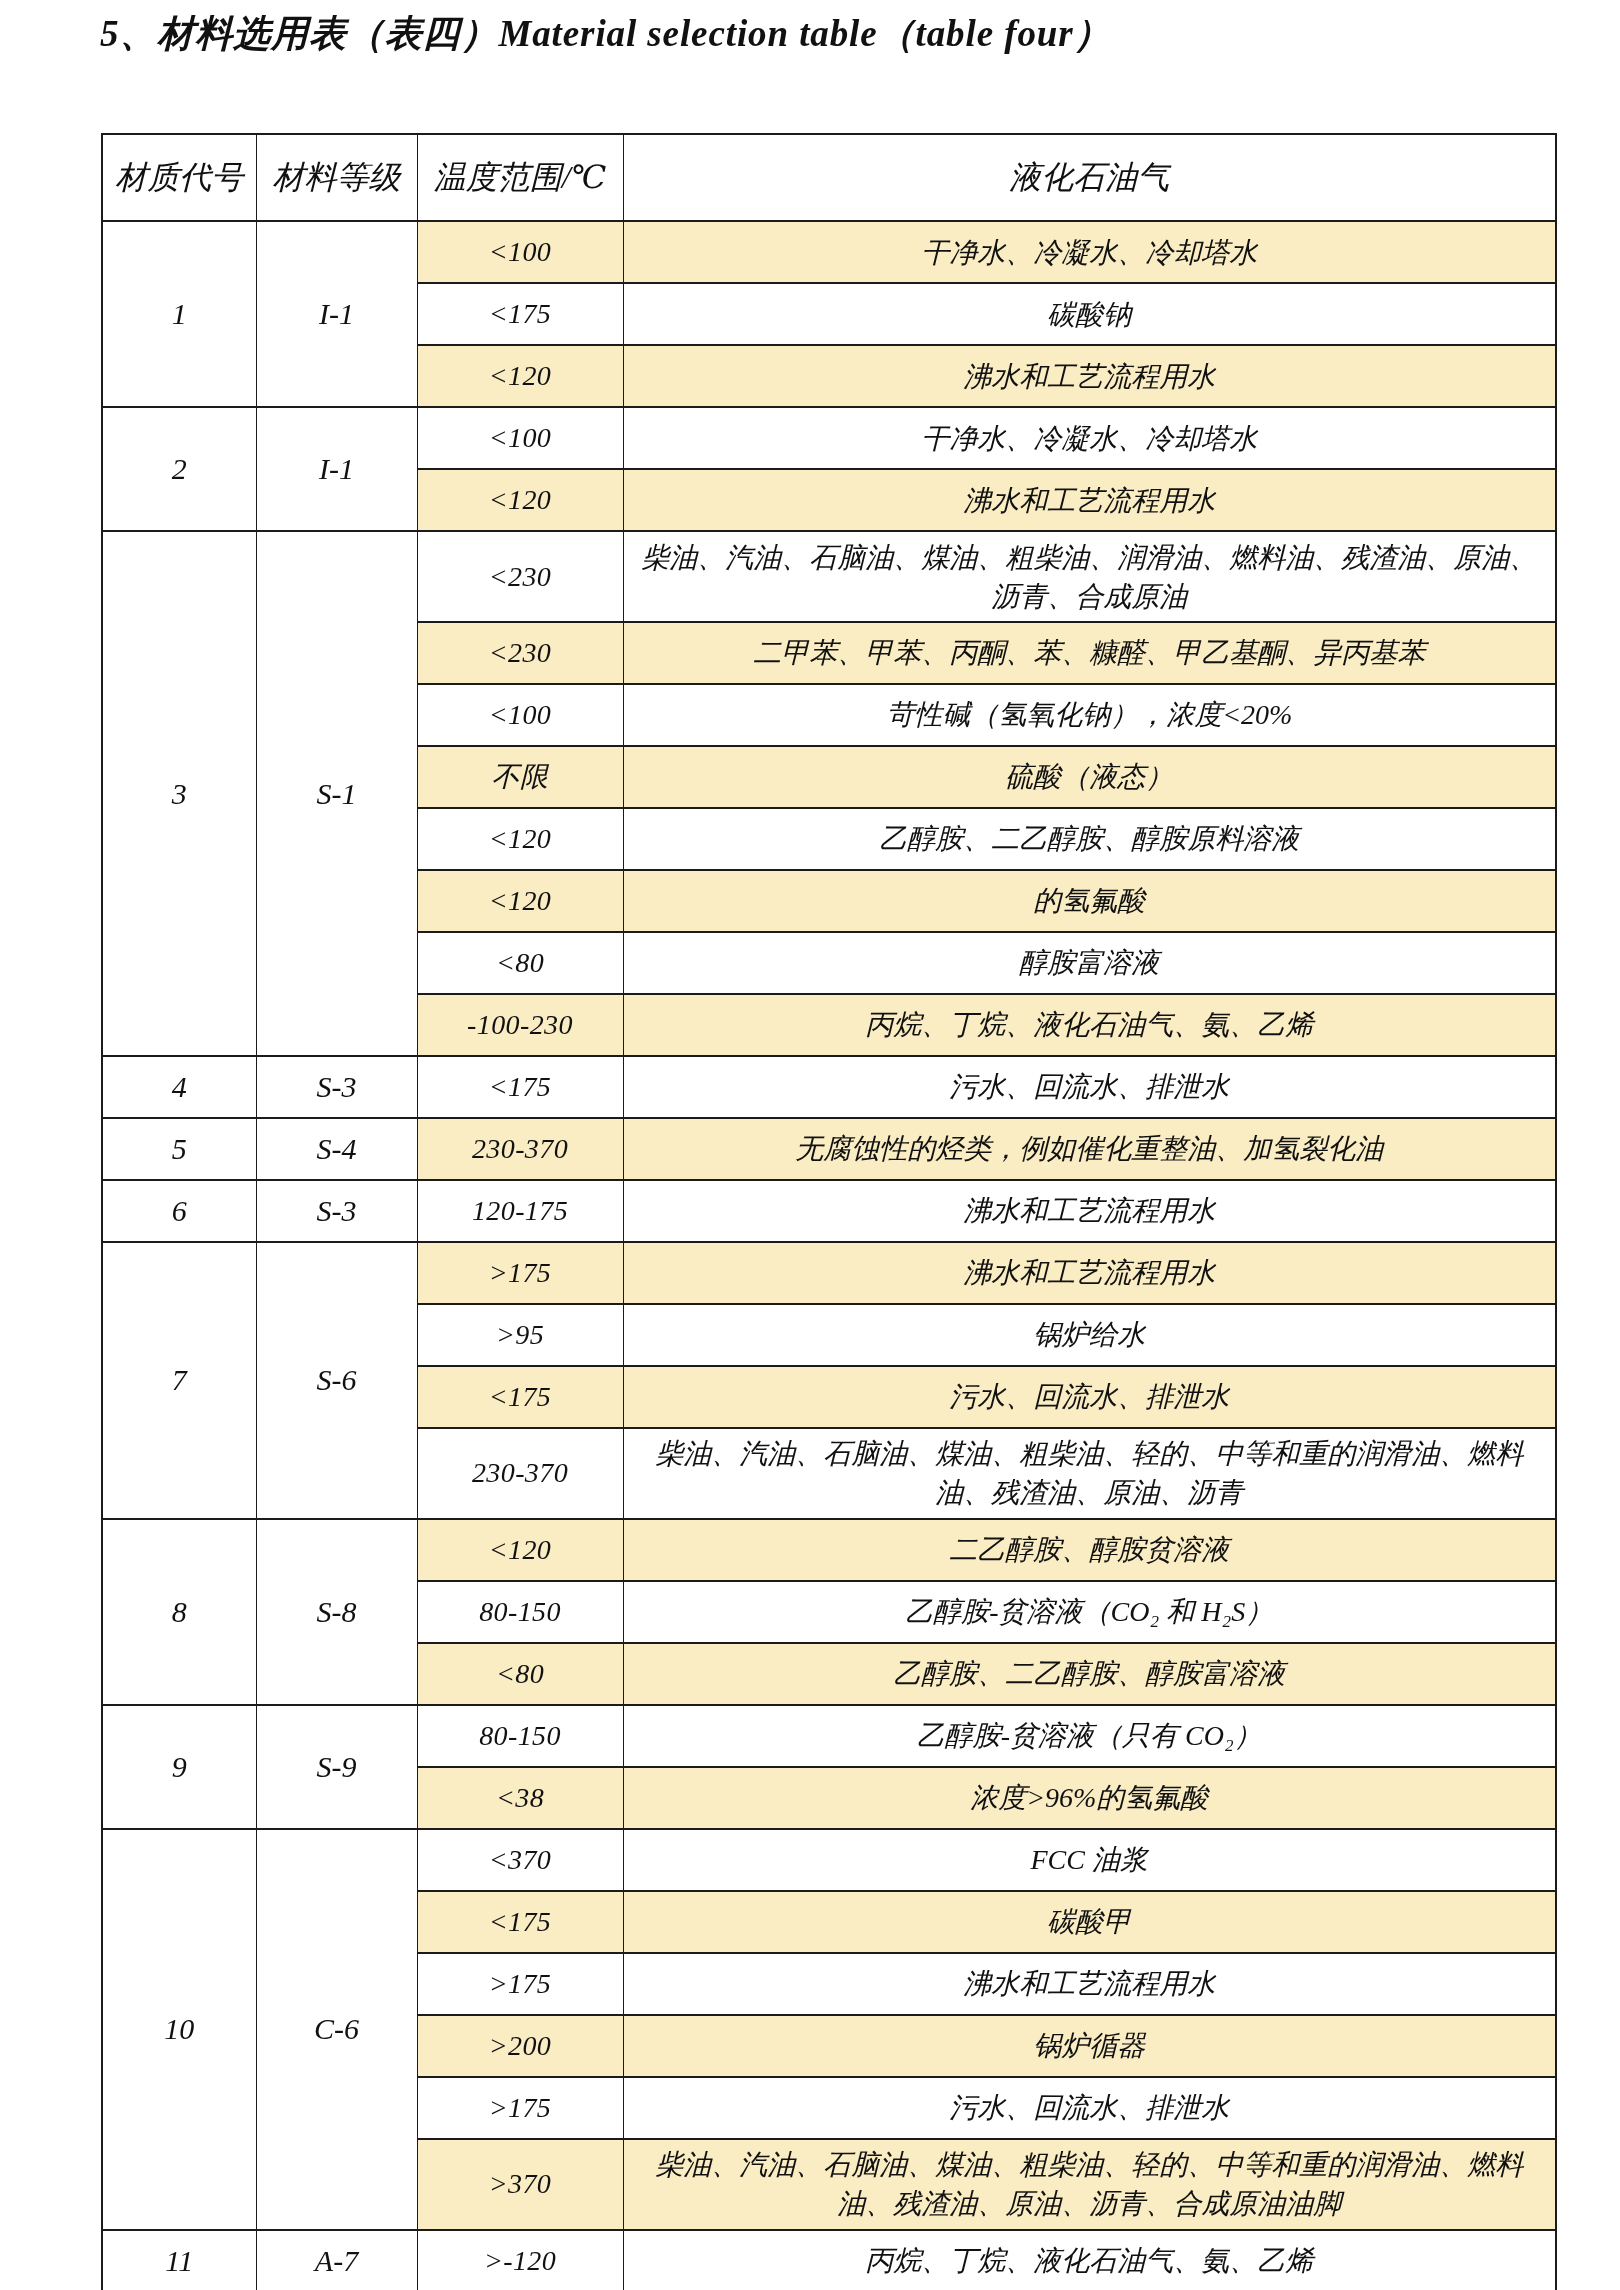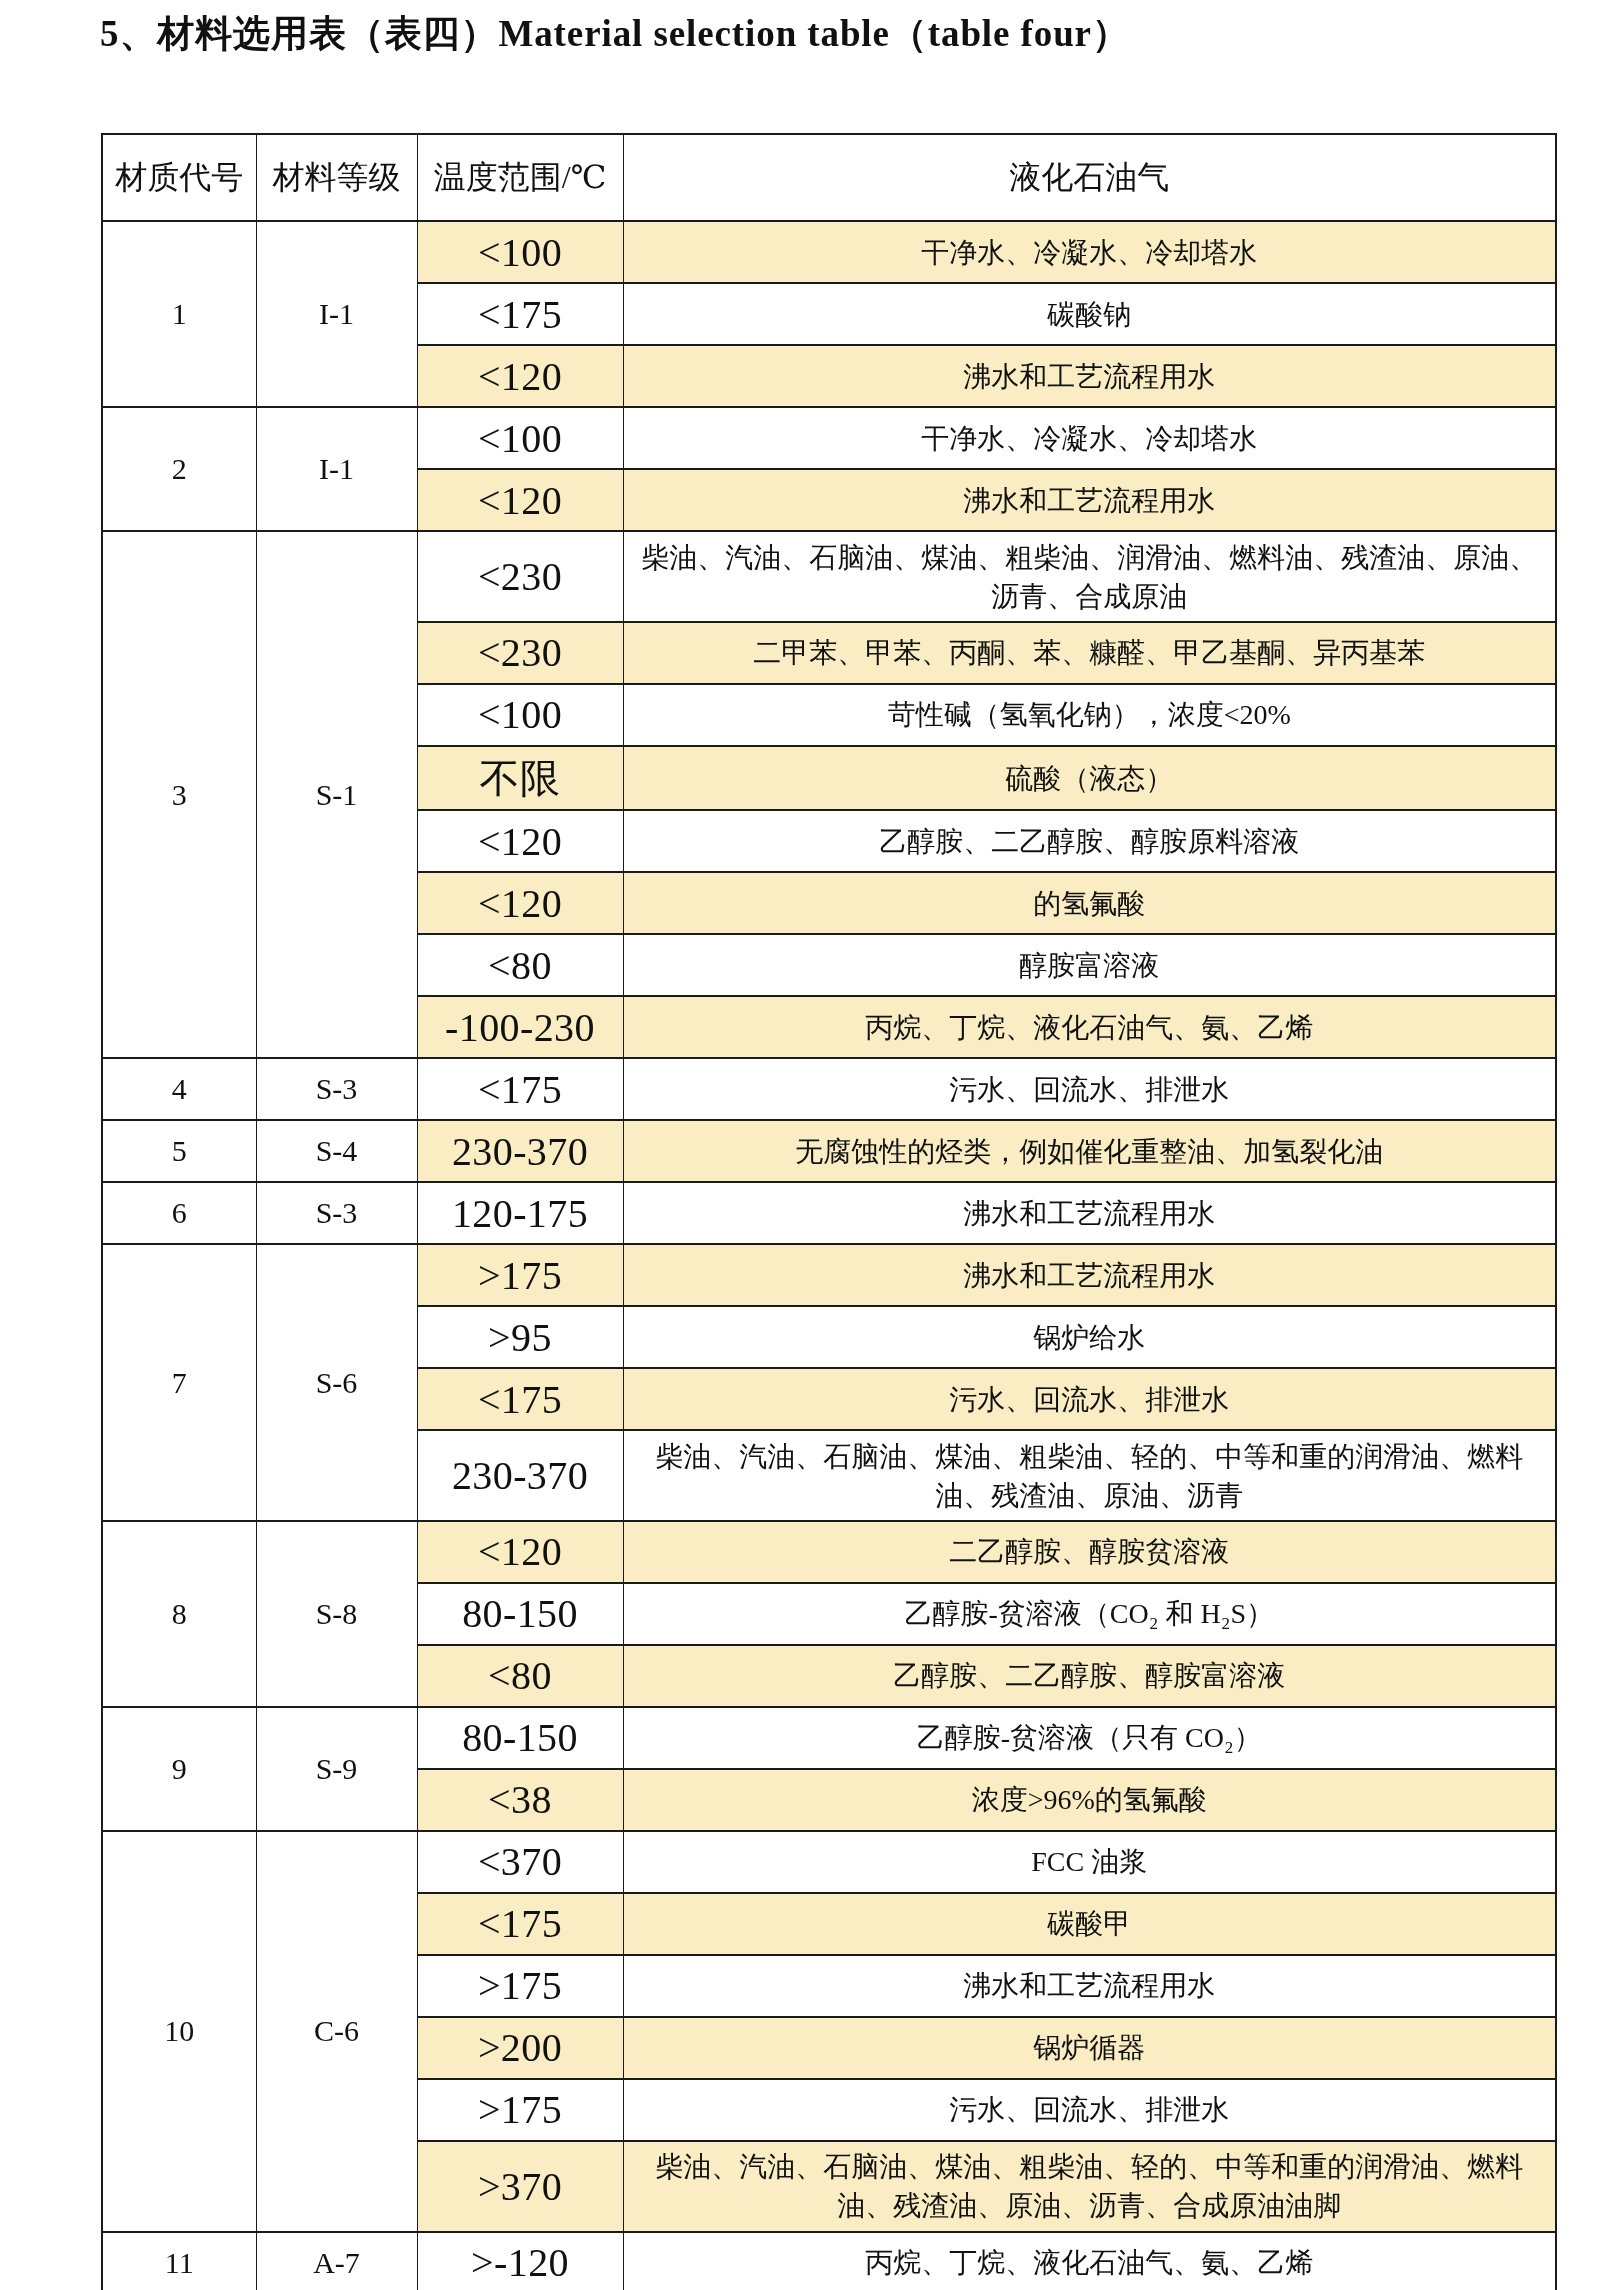--- a/index.html
+++ b/index.html
@@ -10,20 +10,21 @@
     height: 2291px;
     overflow: hidden;
     font-family: "Liberation Serif", "DejaVu Serif", "DejaVu Sans", serif;
     color: #111111;
   }
   .page {
     position: relative;
     width: 1620px;
     height: 2291px;
     background: #ffffff;
+    font-style: italic;
   }
   .doc-title {
     position: absolute;
     left: 100px;
     top: 9px;
     font-size: 37px;
     font-weight: bold;
     letter-spacing: 0.9px;
     white-space: nowrap;
   }
@@ -54,21 +55,21 @@
   thead th {
     height: 78px;
     font-size: 32px;
   }
   tbody tr { height: 62px; }
   td.code-cell, td.grade-cell {
     font-size: 30px;
     background: #ffffff;
   }
   td.temp-cell {
-    font-size: 40px;
+    font-size: 28px;
     letter-spacing: 0.4px;
   }
   td.cond-cell {
     font-size: 28px;
     line-height: 39px;
     padding: 5.4px 12.5px;
   }
   td.stripe { background: #FAEDC3; }
 </style>
 </head>

